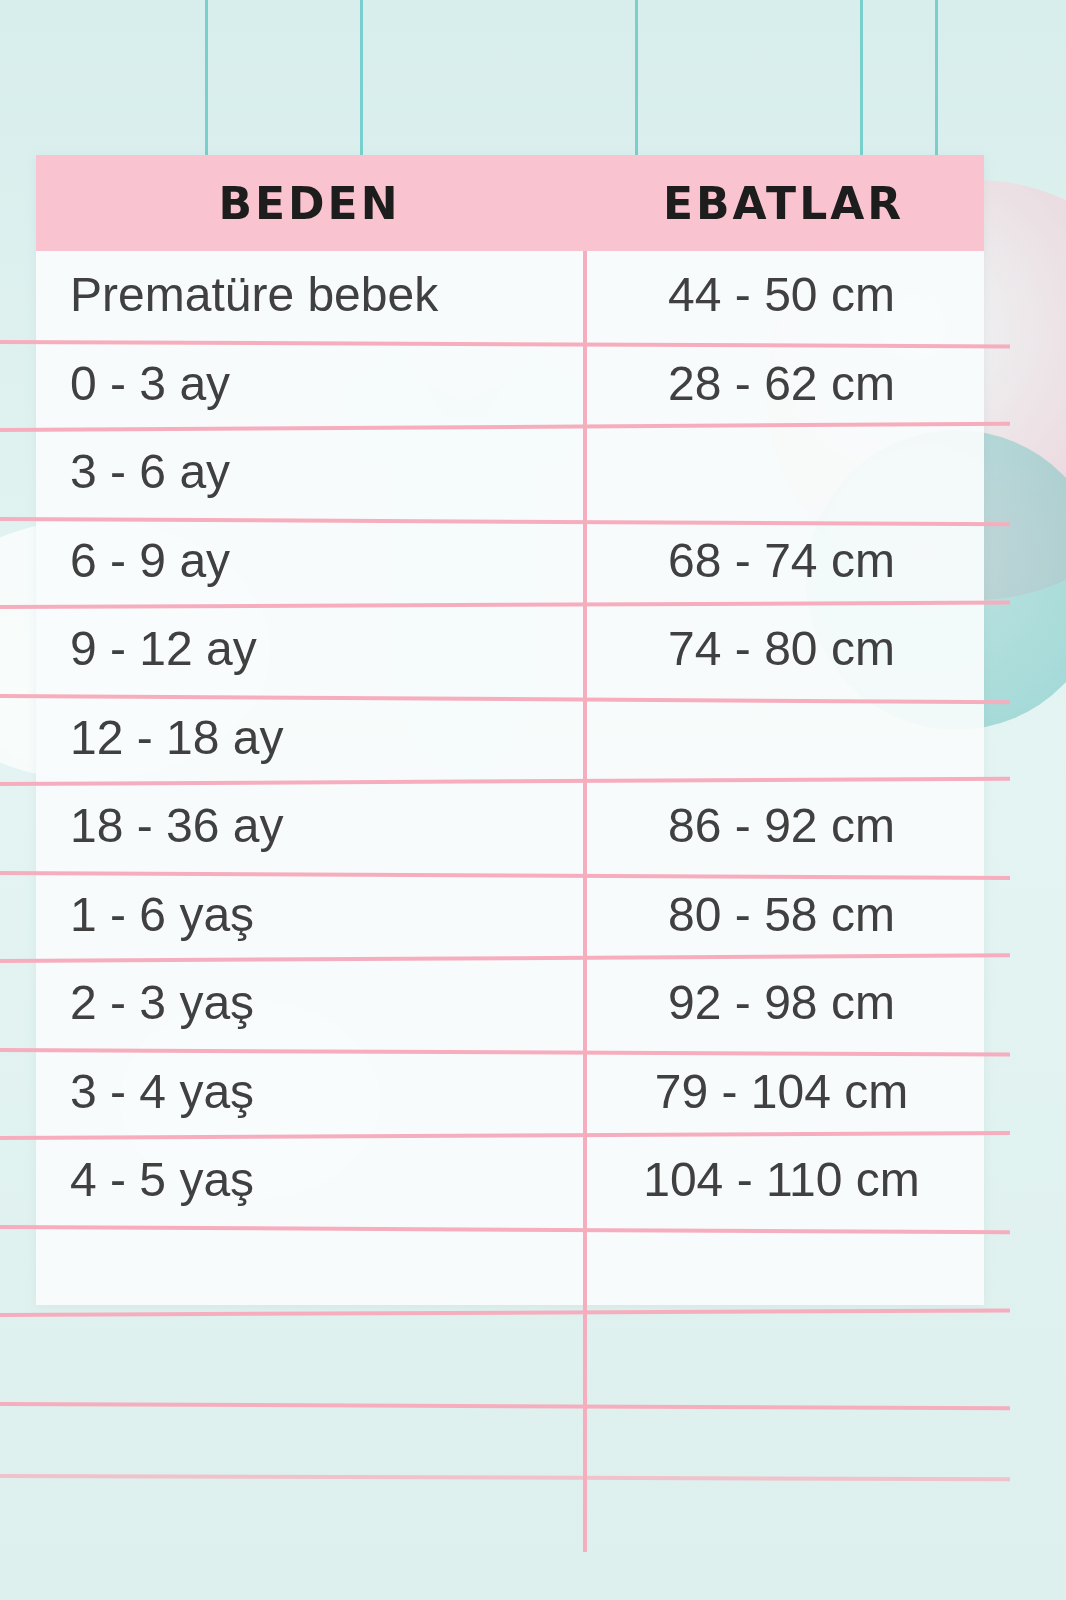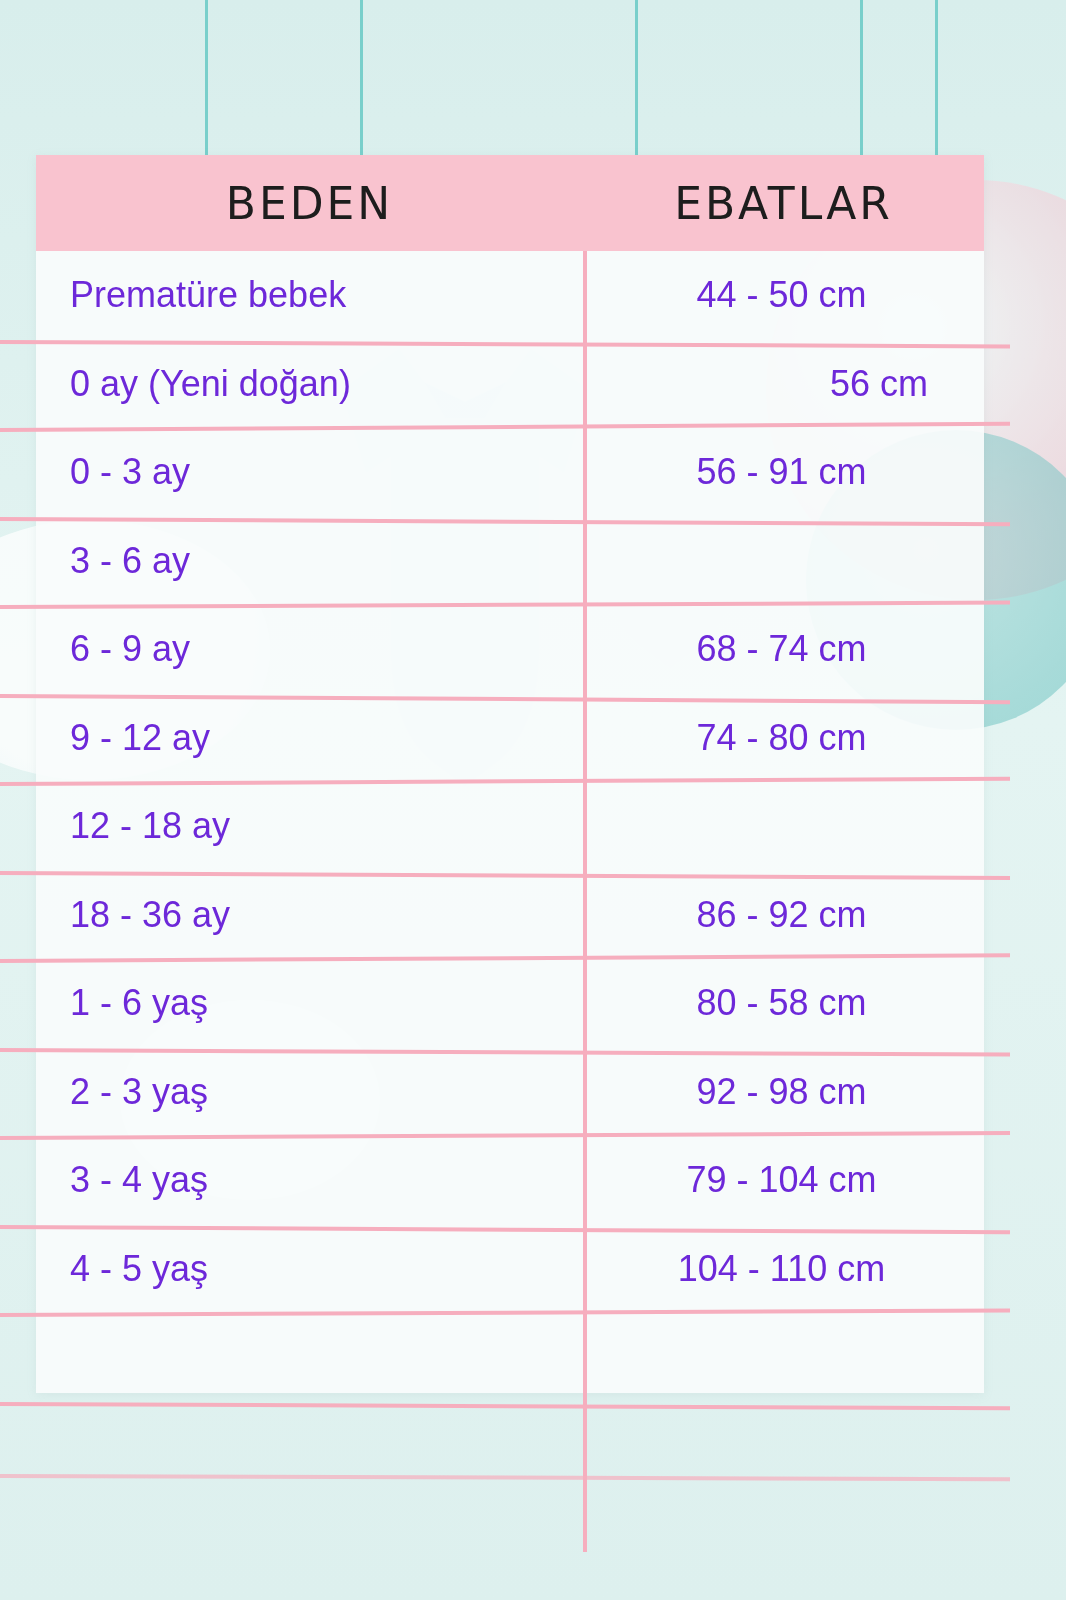--- a/index.html
+++ b/index.html
@@ -93,38 +93,38 @@
     height: 96px;
   }
   .table-head .cell {
     display: flex;
     align-items: center;
     justify-content: center;
     font-family: "DejaVu Sans", sans-serif;
     font-size: 44px;
     letter-spacing: 3px;
     color: #1d1d1d;
-    font-weight: 400;
+    font-weight: 700;
   }
   .col-left  { width: 547px; box-sizing: border-box; }
   .col-right { width: 401px; box-sizing: border-box; }
 
   .table-body { position: relative; }
 
   .row {
     display: flex;
     height: 88.5px;
     position: relative;
   }
   .row .cell {
     display: flex;
     align-items: center;
     box-sizing: border-box;
-    font-size: 36px;
-    color: #6d28d9;
+    font-size: 48px;
+    color: #404040;
     line-height: 1;
   }
   .row .cell.left {
     width: 547px;
     padding-left: 34px;
     justify-content: flex-start;
   }
   .row .cell.right {
     width: 401px;
     justify-content: center;
@@ -190,28 +190,24 @@
     <div class="cell col-left">BEDEN</div>
     <div class="cell col-right">EBATLAR</div>
   </div>
   <div class="table-body" id="table-body">
     <div class="vline" style="top: 0px; height: 1300.5px; background: rgb(246, 174, 190);"></div>
   <div class="row">
         <div class="cell left">Prematüre bebek</div>
         <div class="cell right">44 - 50 cm</div>
       </div>
       <div class="rowline" style="background: rgb(246, 174, 190); top: 88.5px; transform: rotate(0.25deg);"></div>
-      <div class="row">
-        <div class="cell left">0 ay (Yeni doğan)</div>
-        <div class="cell right shift-right">56 cm</div>
-      </div>
       <div class="rowline" style="background: rgb(246, 174, 190); top: 177px; transform: rotate(-0.35deg);"></div>
       <div class="row">
         <div class="cell left">0 - 3 ay</div>
-        <div class="cell right">56 - 91 cm</div>
+        <div class="cell right">28 - 62 cm</div>
       </div>
       <div class="rowline" style="background: rgb(246, 174, 190); top: 265.5px; transform: rotate(0.3deg);"></div>
       <div class="row">
         <div class="cell left">3 - 6 ay</div>
       </div>
       <div class="rowline" style="background: rgb(246, 174, 190); top: 354px; transform: rotate(-0.25deg);"></div>
       <div class="row">
         <div class="cell left">6 - 9 ay</div>
         <div class="cell right">68 - 74 cm</div>
       </div>

